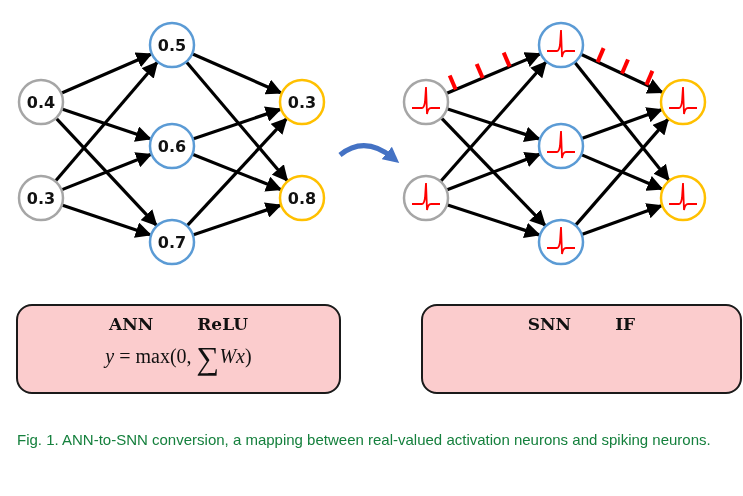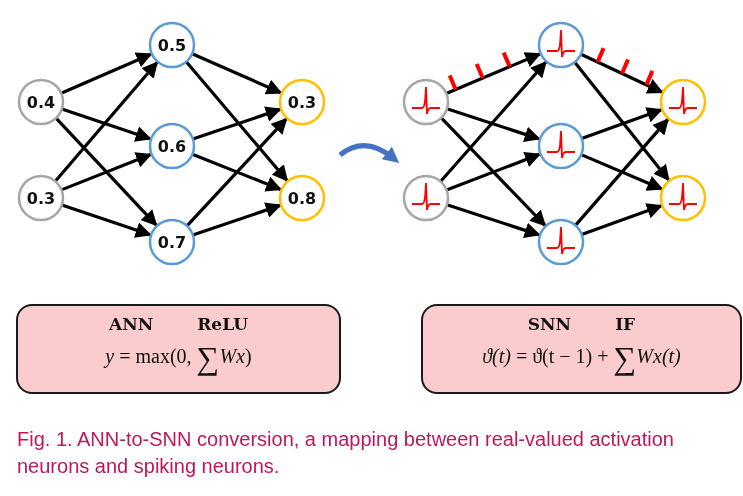--- a/index.html
+++ b/index.html
@@ -6,21 +6,21 @@
   body{width:743px;height:496px;position:relative;overflow:hidden;font-family:"Liberation Sans",sans-serif;}
   svg#net{position:absolute;left:0;top:0;}
   .box{position:absolute;top:304px;height:90px;background:#fbcccd;border:2px solid #1a1a1a;border-radius:16px;box-sizing:border-box;text-align:center;}
   .box .ttl{font-family:"DejaVu Serif",serif;font-weight:bold;font-size:17px;margin-top:8px;word-spacing:40px;color:#111;}
   .box .ttl span{margin:0 22px;}
   .box .eq{font-family:Liberation Serif, serif;font-size:20px;margin-top:6px;color:#111;}
   .box .eq .sig{font-size:32px;vertical-align:-6px;}
   .box .eq i{font-style:italic;}
   #box-ann{left:16px;width:325px;}
   #box-snn{left:393px;width:321px;margin-left:28px;}
-  .caption{position:absolute;left:17px;top:426px;width:715px;font-size:20px;line-height:27px;color:#be185d;}
+  .caption{position:absolute;left:17px;top:426px;width:715px;font-size:15px;line-height:27px;color:#15803d;}
 </style>
 </head>
 <body>
 
 <svg id="net" width="743" height="290" viewBox="0 0 743 290">
   <defs>
     <marker id="ah" viewBox="0 0 10 10" refX="9" refY="5" markerWidth="5" markerHeight="5" orient="auto">
       <path d="M0,0 L10,5 L0,10 z" fill="#000"></path>
     </marker>
     <marker id="ahb" viewBox="0 0 10 10" refX="5" refY="5" markerWidth="3.2" markerHeight="3.2" orient="auto">
@@ -122,16 +122,15 @@
   <path d="M340,155 Q365,135 393,158" stroke="#4472c4" stroke-width="5" fill="none" marker-end="url(#ahb)"></path>
 </svg>
 
 <div class="box" id="box-ann">
   <div class="ttl"><span>ANN</span><span>ReLU</span></div>
   <div class="eq"><i>y</i><span> = max(0, </span><span class="sig">∑</span><i>Wx</i><span>)</span></div>
 </div>
 
 <div class="box" id="box-snn">
   <div class="ttl"><span>SNN</span><span>IF</span></div>
-  <div class="eq"><i>ϑ(t)</i><span> = ϑ(t − 1) + </span><span class="sig">∑</span><i>Wx(t)</i></div>
 </div>
 
 <div class="caption">Fig. 1. ANN-to-SNN conversion, a mapping between real-valued activation neurons and spiking neurons.</div>
 
 </body></html>

